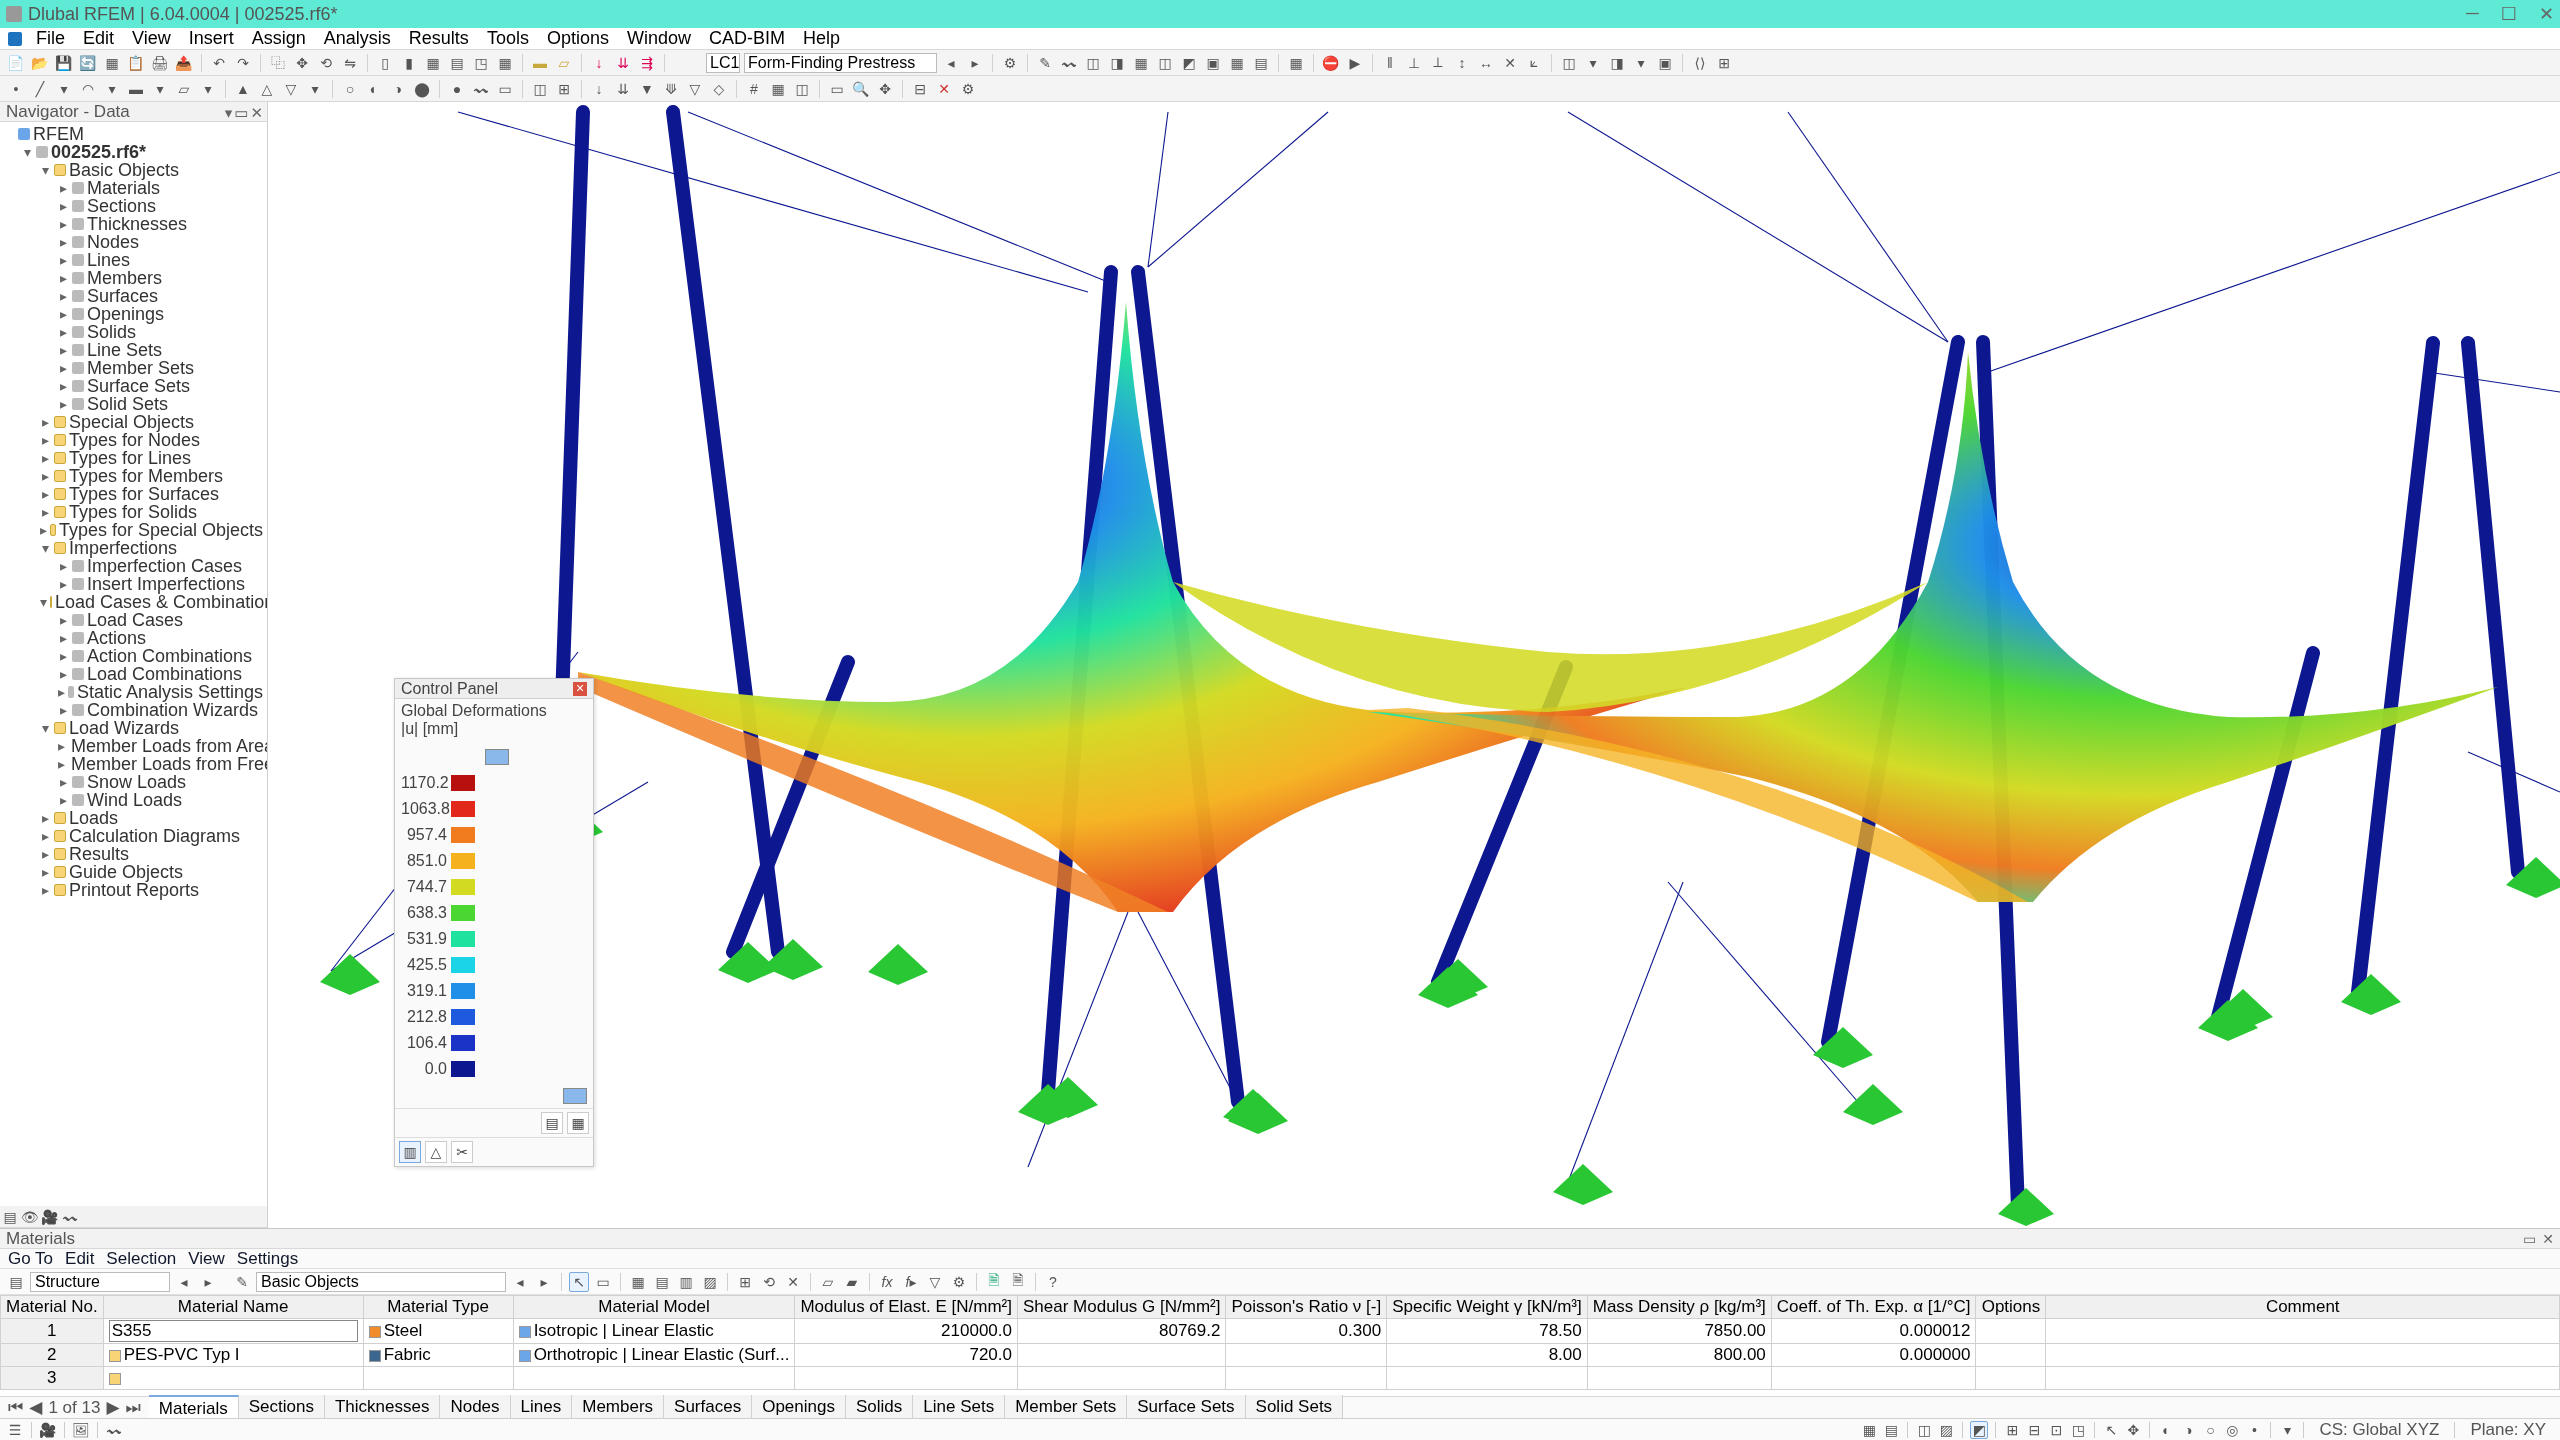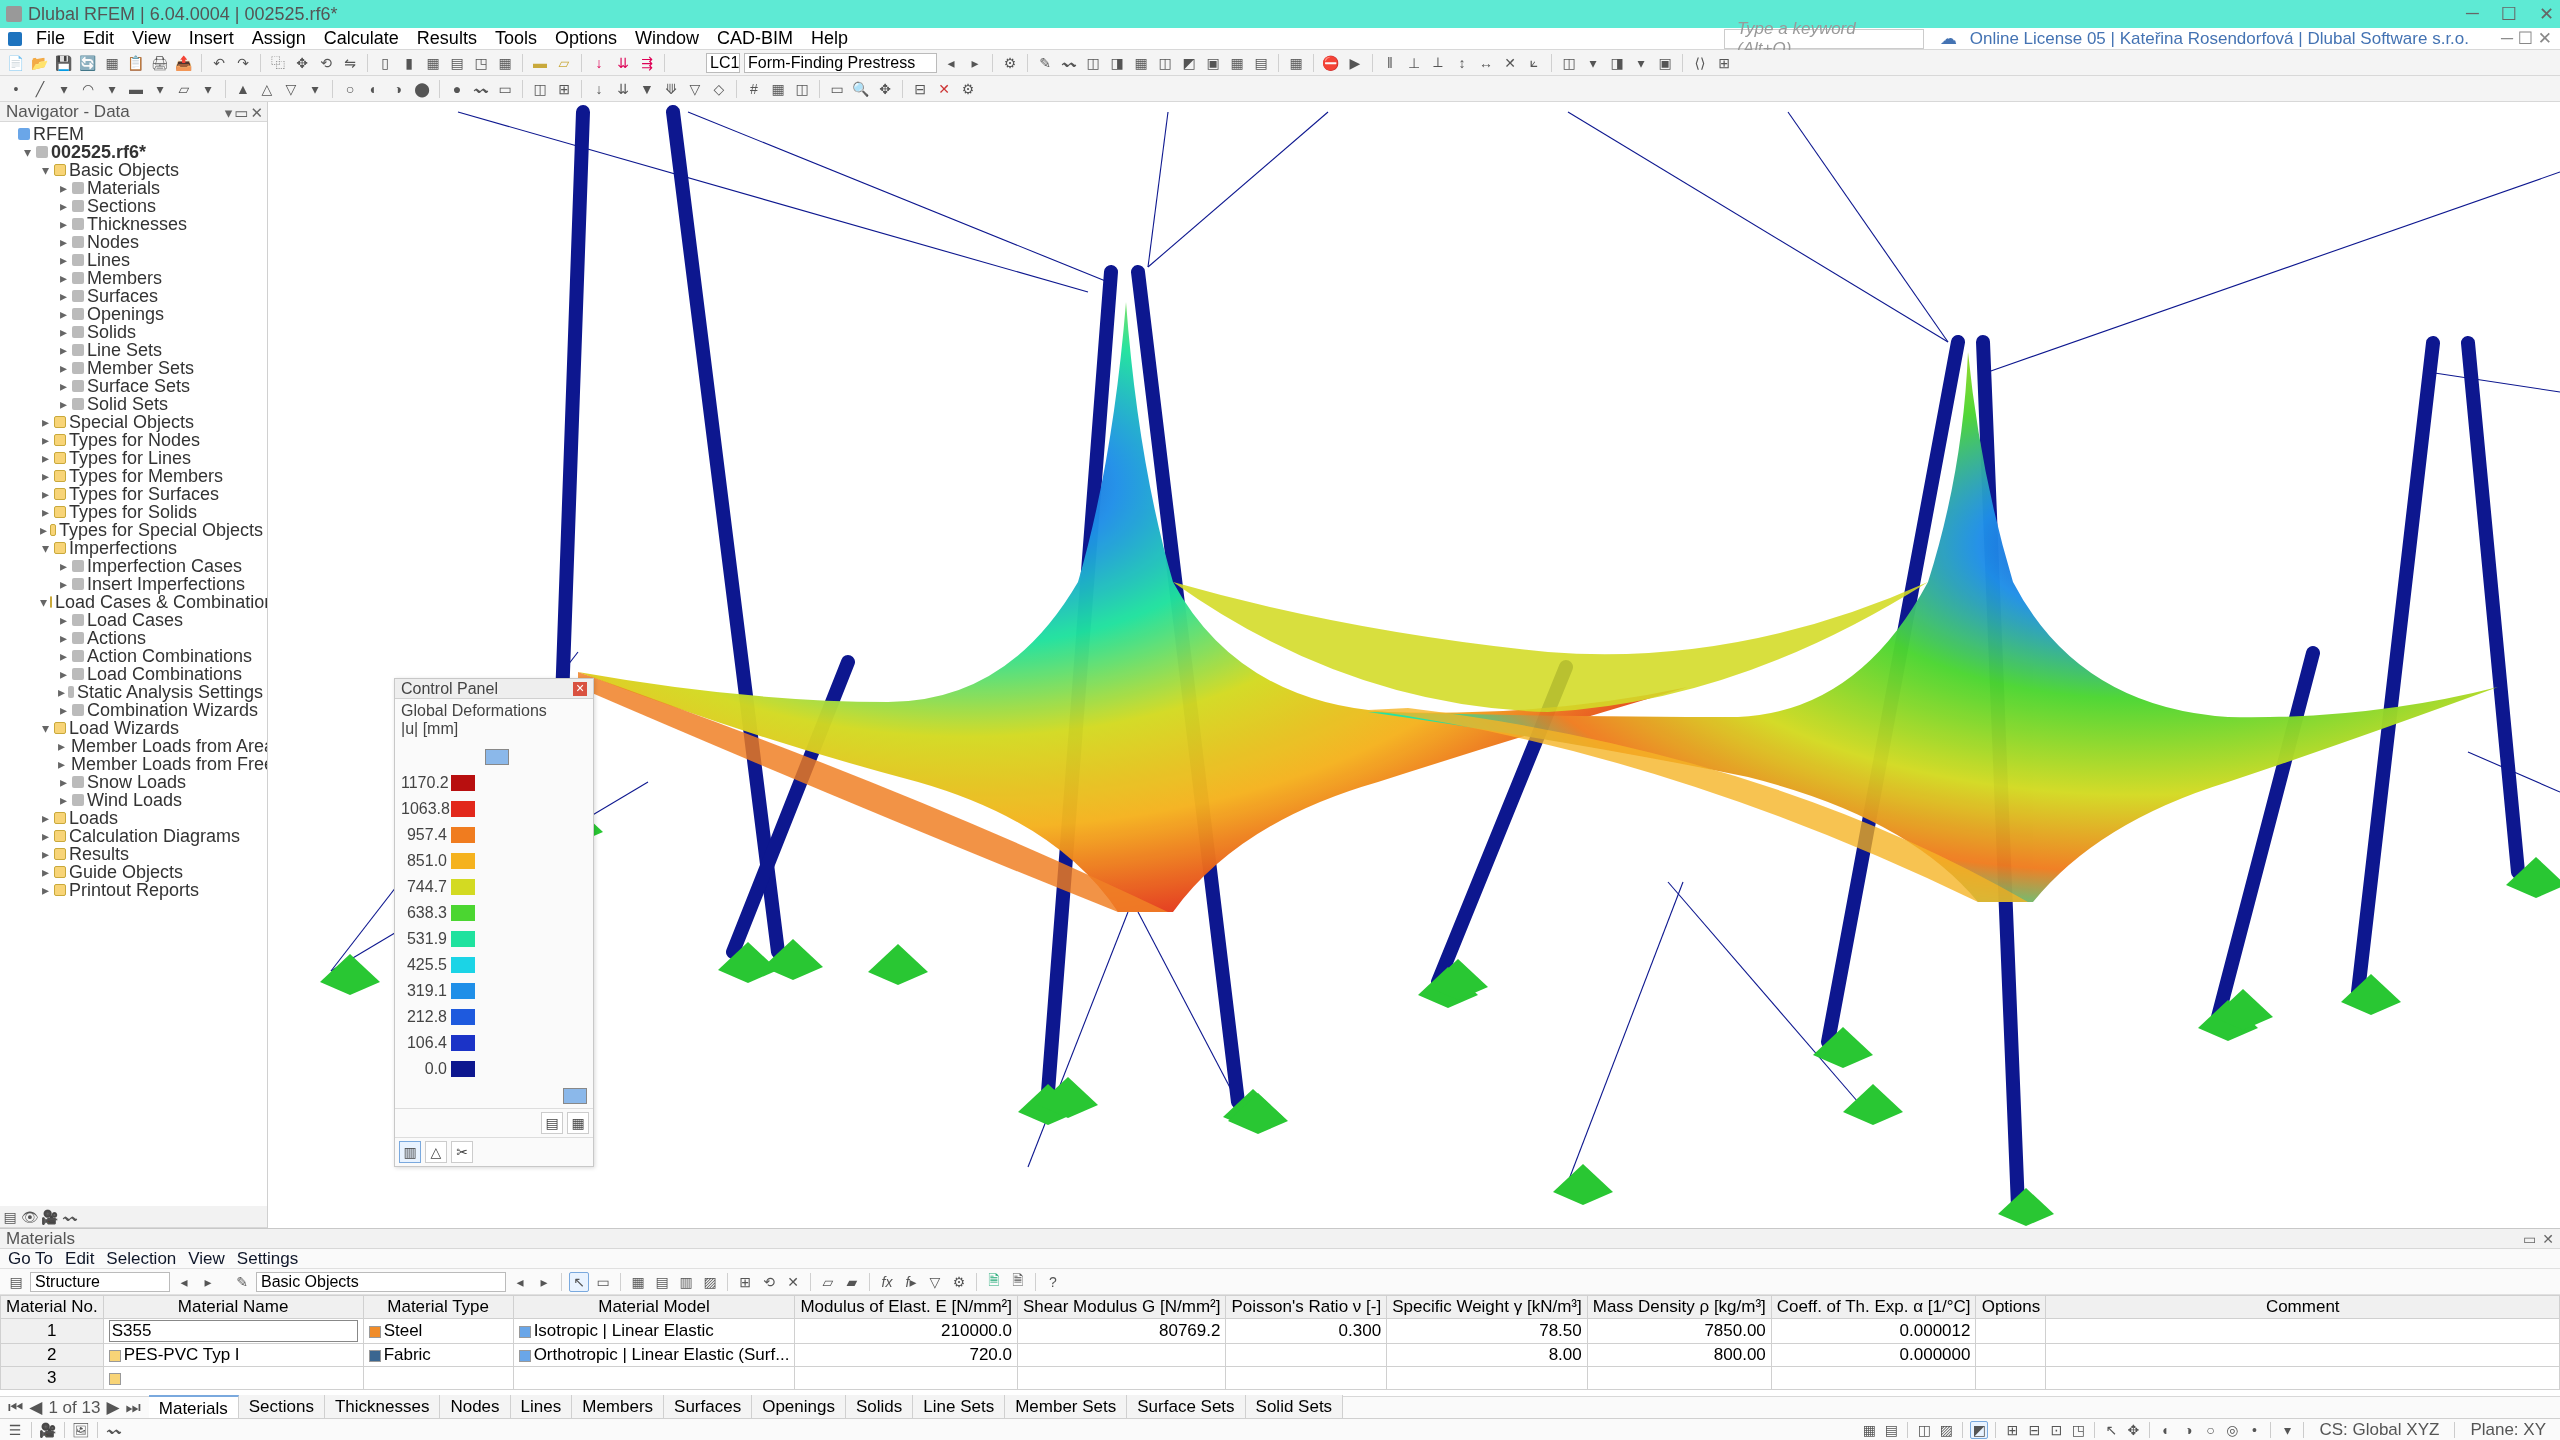--- a/index.html
+++ b/index.html
@@ -84,34 +84,27 @@
   </div>
 </div>
 
 <div class="menubar">
   <div class="file-icon"></div>
   <span>File</span>
   <span>Edit</span>
   <span>View</span>
   <span>Insert</span>
   <span>Assign</span>
-  <span>Calculate</span>
+  <span>Analysis</span>
   <span>Results</span>
   <span>Tools</span>
   <span>Options</span>
   <span>Window</span>
   <span>CAD-BIM</span>
   <span>Help</span>
-  <div class="right-info">
-    <div class="search-box">
-        <span>Type a keyword (Alt+Q)</span>
-      </div>
-    <span class="license">☁ <span>Online License 05 | Kateřina Rosendorfová | Dlubal Software s.r.o.</span></span>
-    <span style="color:#888">─ ☐ ✕</span>
-  </div>
 </div>
 
 <div class="toolbar">
   <div class="tb-ico">📄</div>
   <div class="tb-ico">📂</div>
   <div class="tb-ico" style="color:#1e73be">💾</div>
   <div class="tb-ico" style="color:#1e73be">🔄</div>
   <div class="tb-ico">▦</div>
   <div class="tb-ico">📋</div>
   <div class="tb-ico">🖨</div>

